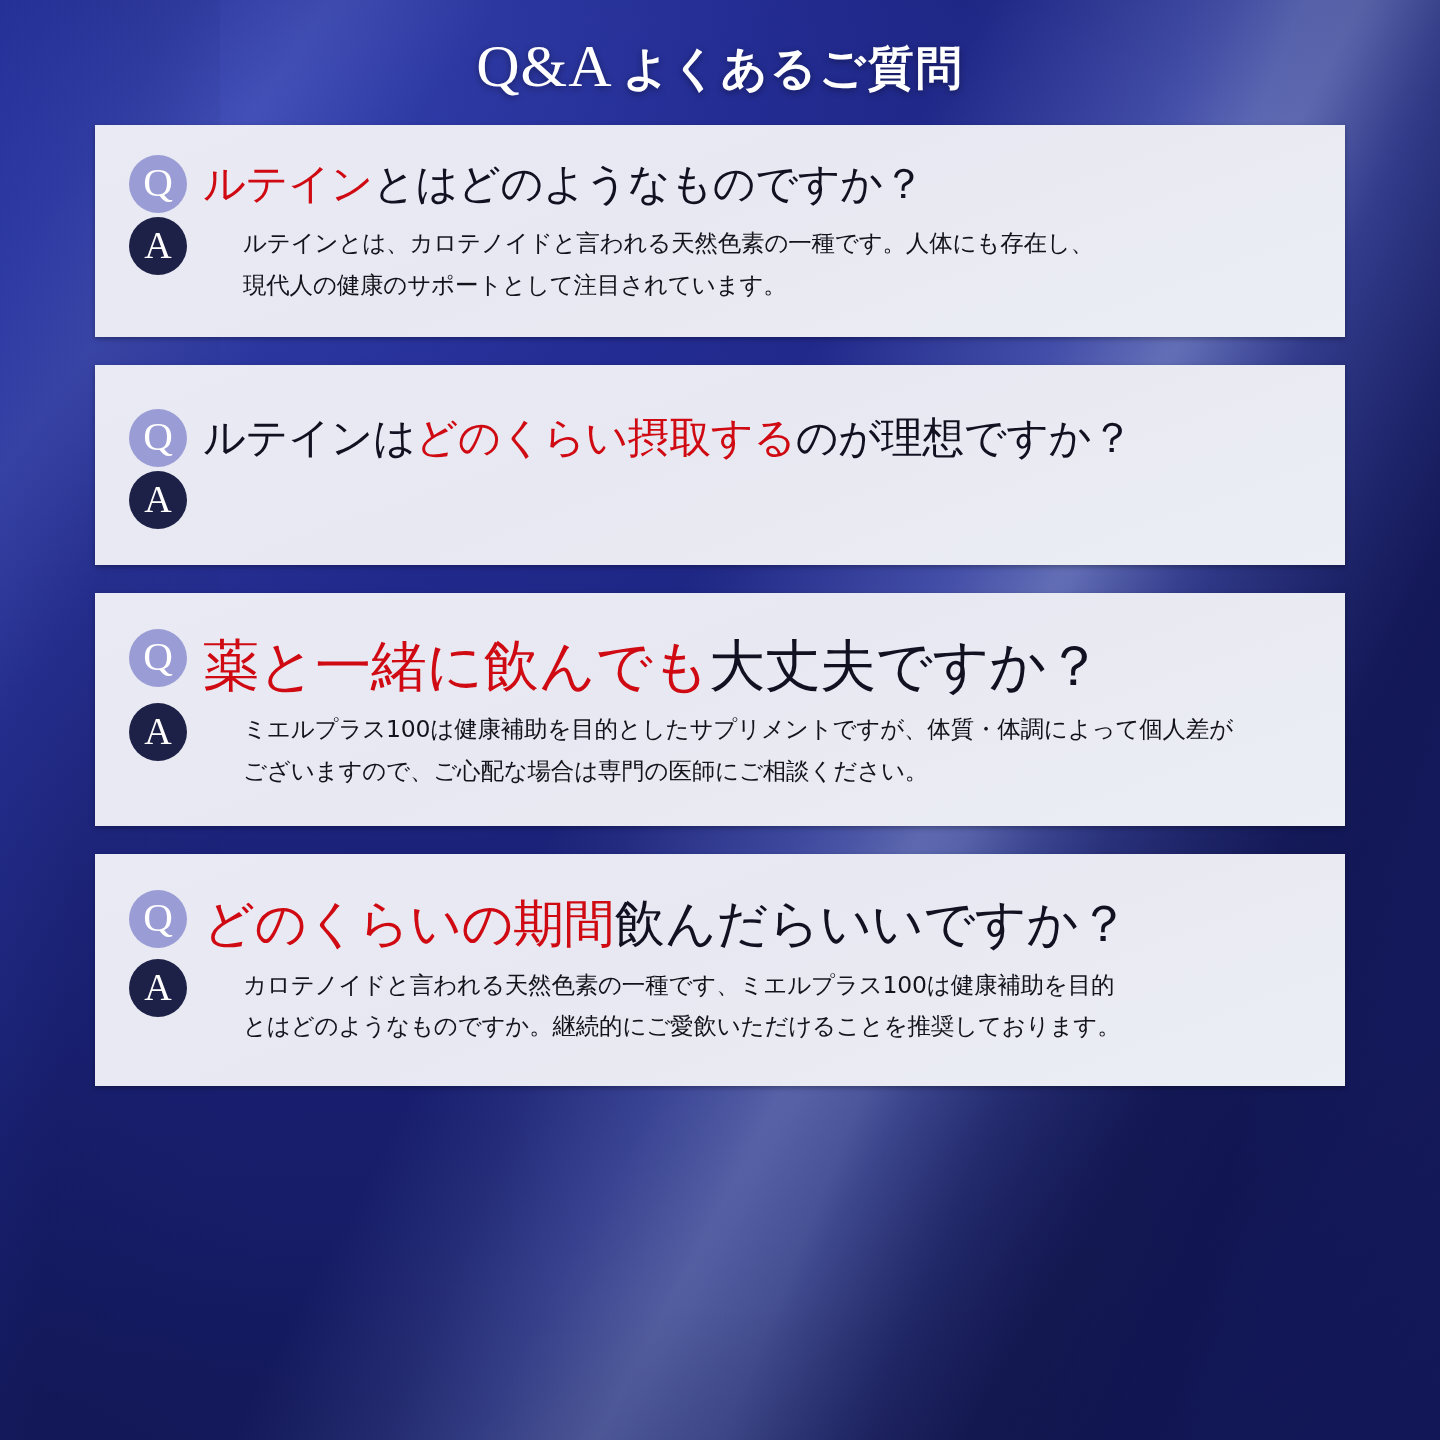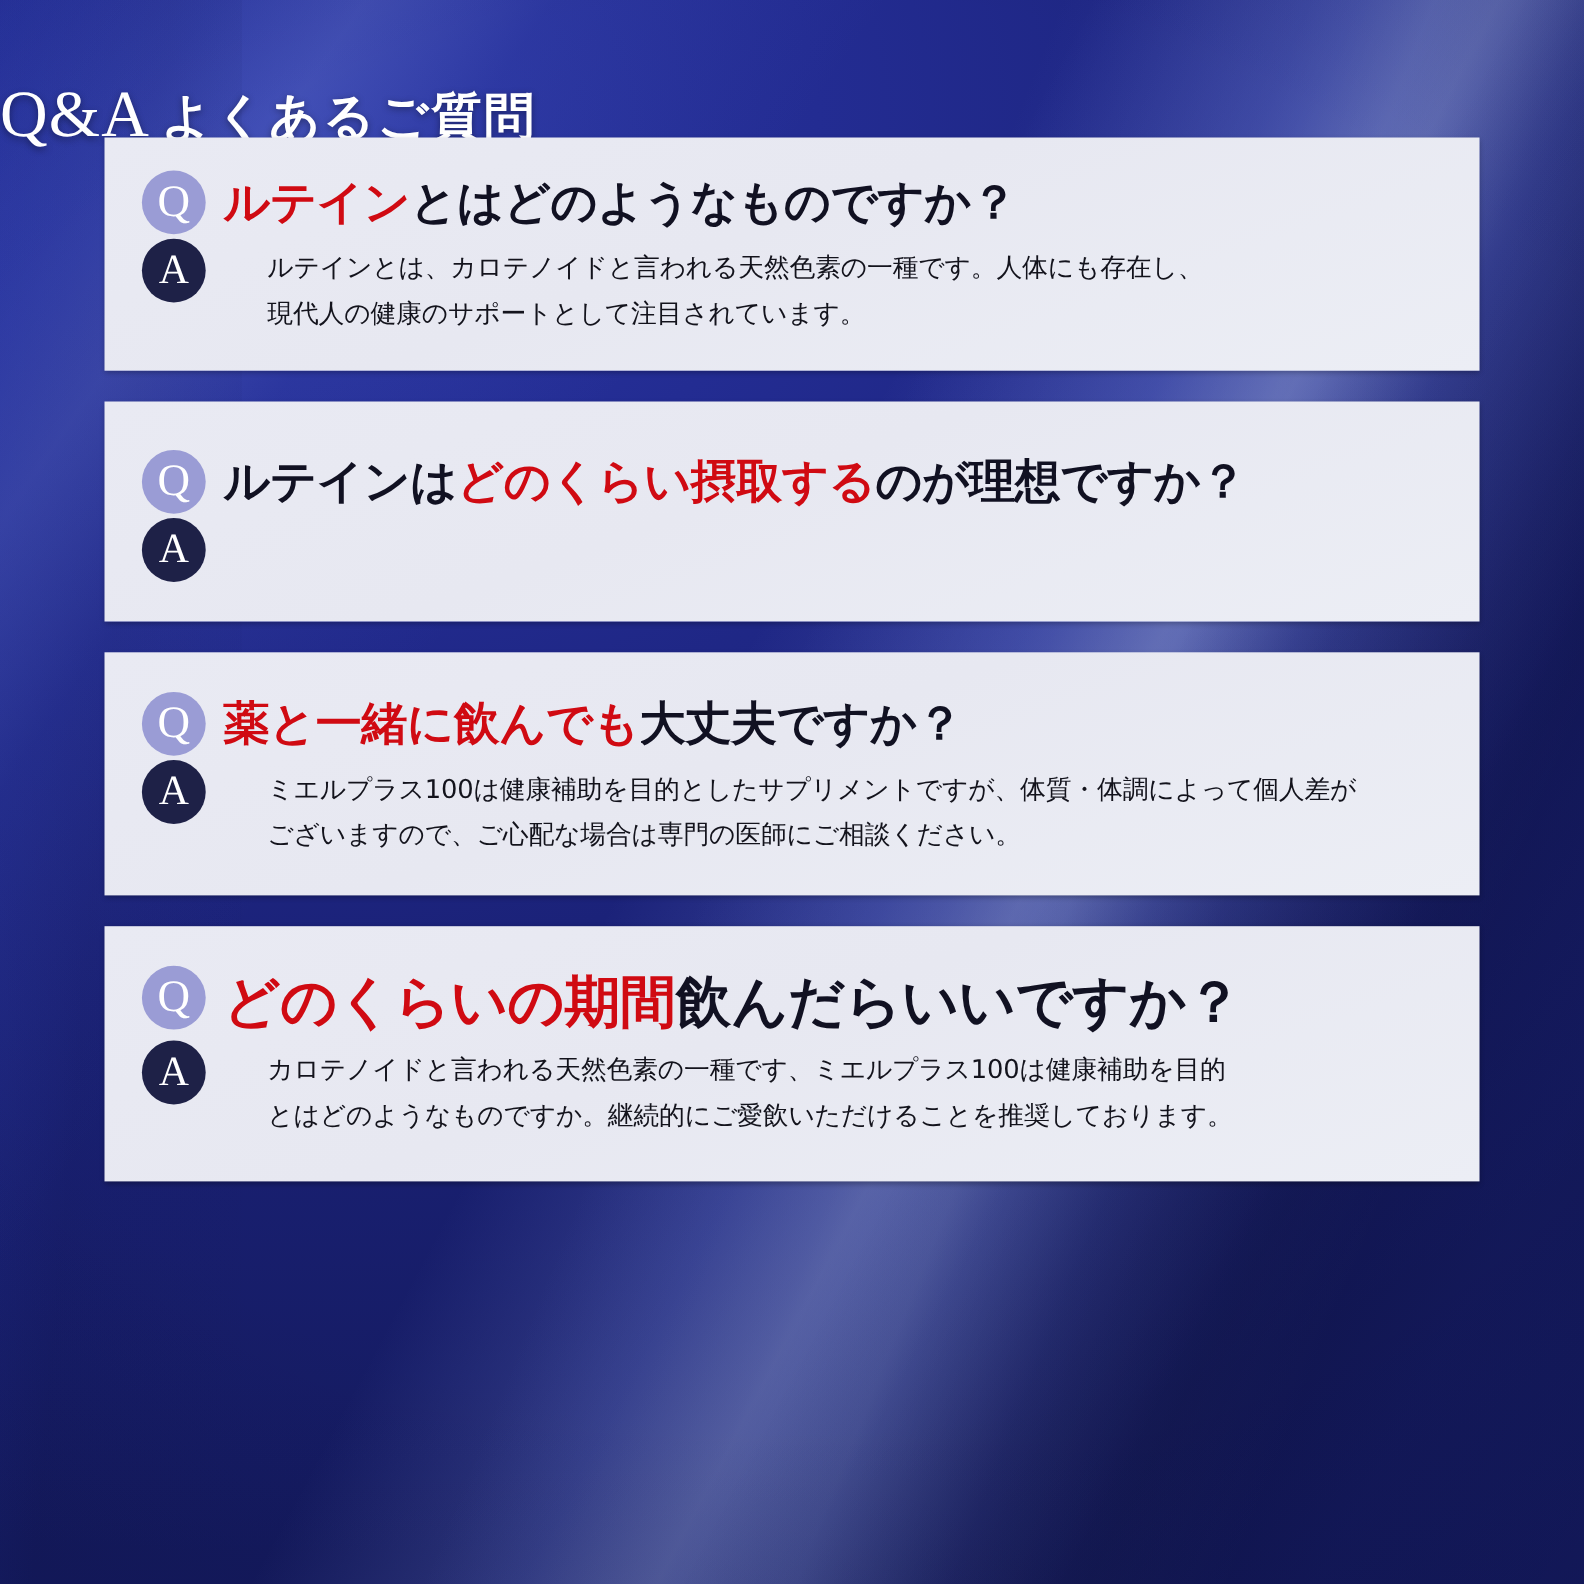--- a/index.html
+++ b/index.html
@@ -92,21 +92,22 @@
     background: linear-gradient(95deg,
       rgba(40,55,170,0.30) 0%,
       rgba(20,26,90,0.10) 45%,
       rgba(0,0,0,0) 100%);
   }
 
   
   .title-wrap {
     position: relative;
     z-index: 3;
-    padding-top: 74px;
+    text-align: center;
+    padding-top: 36px;
     height: 96px;
     box-sizing: border-box;
   }
   .title {
     display: inline-block;
     color: #ffffff;
     white-space: nowrap;
     text-shadow: 0 2px 7px rgba(0,0,0,0.38);
     line-height: 1;
   }
@@ -173,21 +174,21 @@
   .badge.a {
     background: #1e2147;
     font-size: 38px;
     padding-bottom: 2px;
     box-sizing: border-box;
   }
 
   
   .q-text {
     font-family: "DejaVu Sans", "Liberation Sans", sans-serif;
-    font-weight: 700;
+    font-weight: 400;
     font-size: 41px;
     line-height: 1.18;
     color: #111122;
     letter-spacing: -0.5px;
     padding-top: 4px;
   }
   .q-text .hl { color: #d00a12; }
 
   
   .a-text {
@@ -201,21 +202,21 @@
   }
   .a-text .ln { display: block; margin-left: 40px; }
 
   
   .card.c1 { padding-top: 30px; padding-bottom: 30px; }
   .card.c2 { padding-top: 44px; padding-bottom: 36px; }
   .card.c3 { padding-top: 36px; padding-bottom: 34px; }
   .card.c4 { padding-top: 36px; padding-bottom: 38px; }
   .card.c1 .q-text { font-size: 42px; }
   .card.c2 .q-text { font-size: 42px; }
-  .card.c3 .q-text { font-size: 42px; }
+  .card.c3 .q-text { font-size: 56px; }
   .card.c4 .q-text { font-size: 51px; }
 </style>
 </head>
 <body>
 
 <div id="page">
 
   <div class="bg-base"></div>
   <div class="bg-sheen-a"></div>
   <div class="bg-sheen-b"></div>

